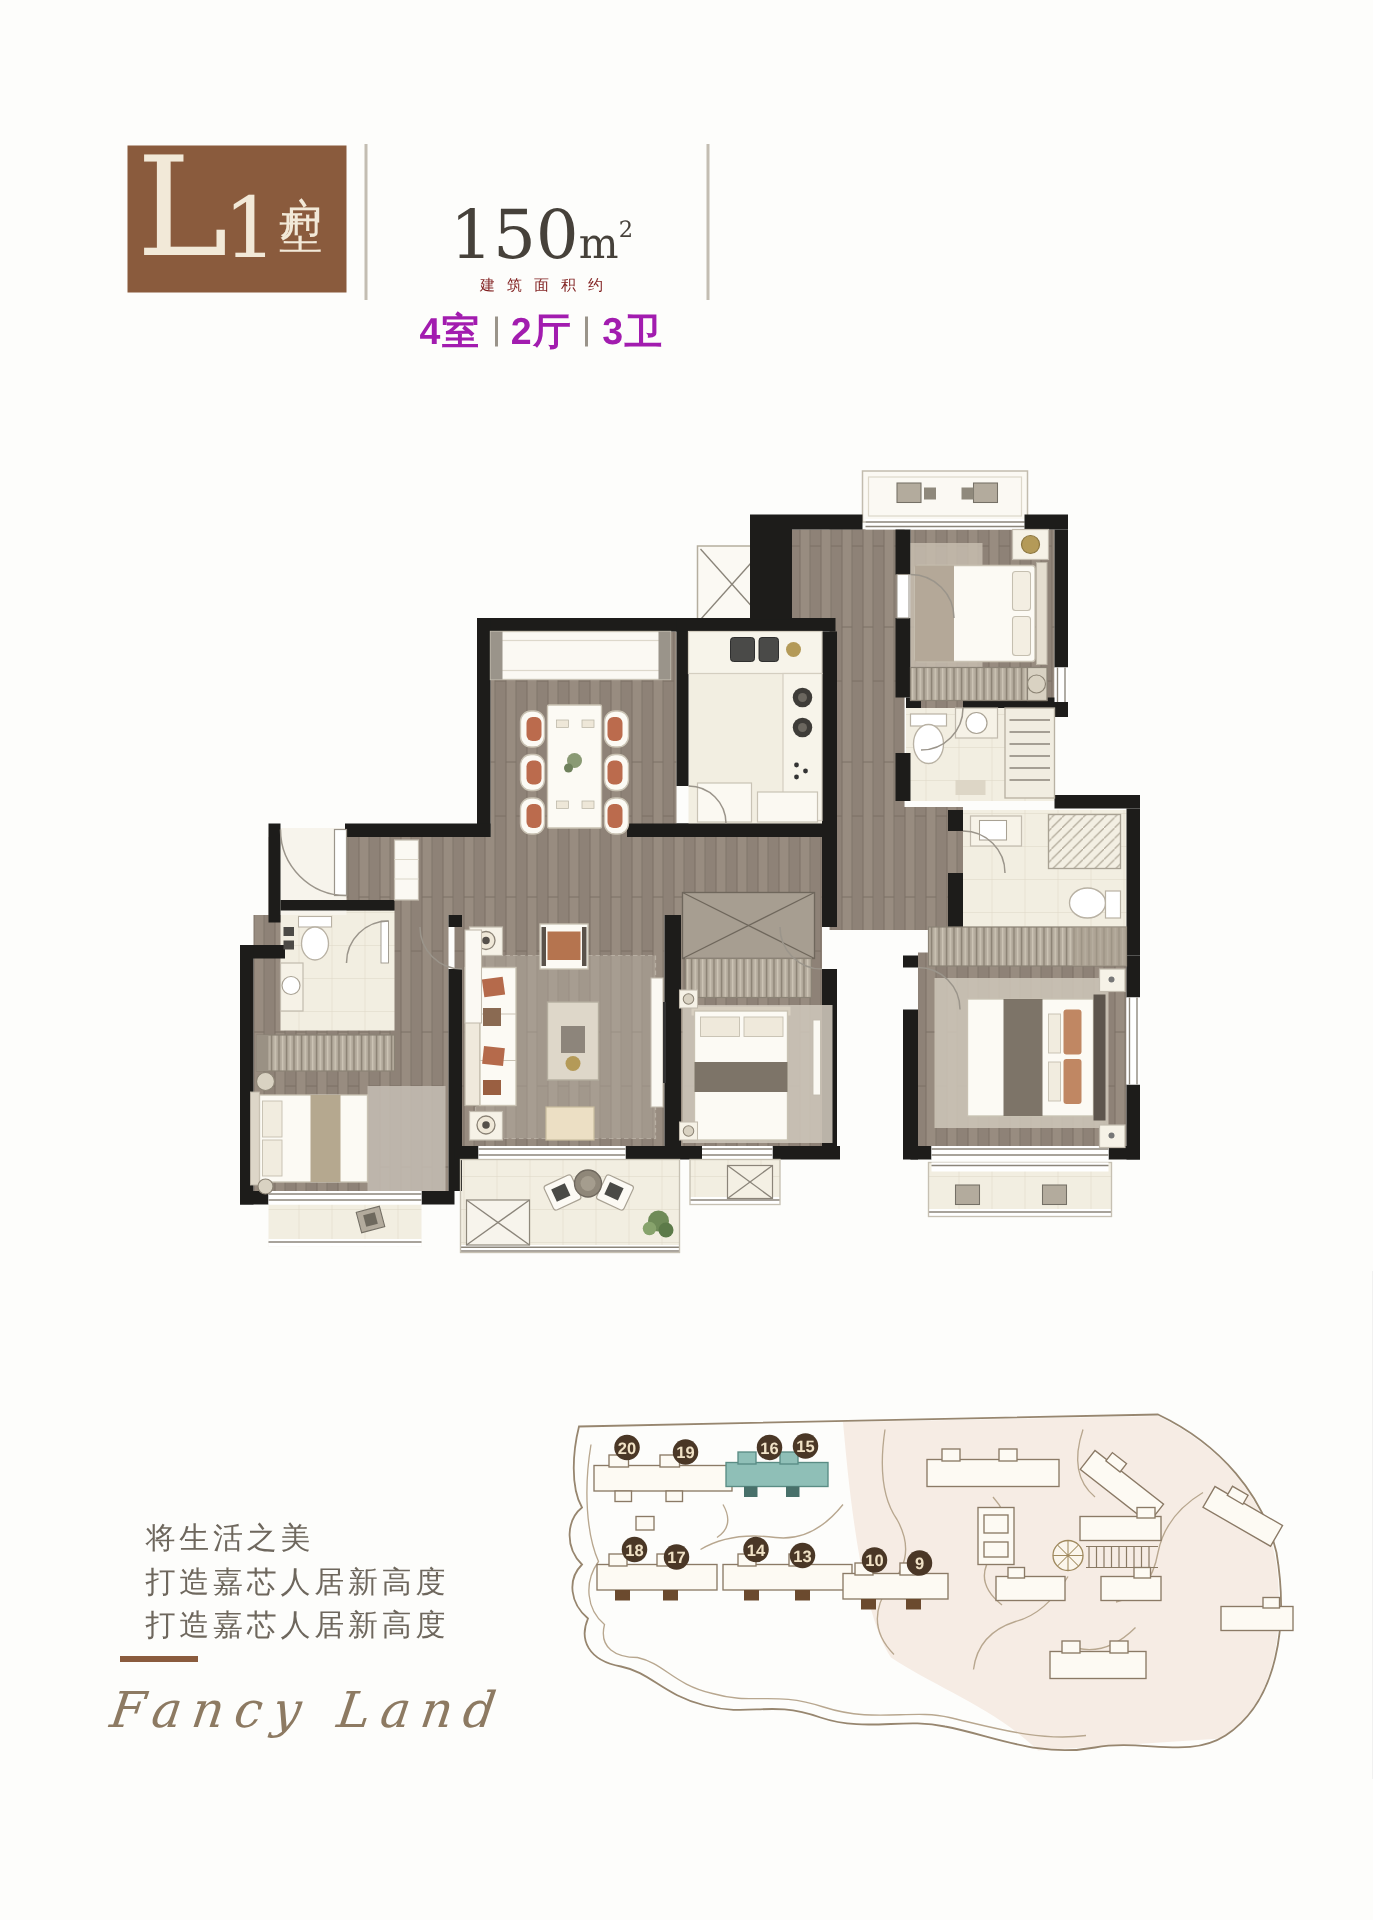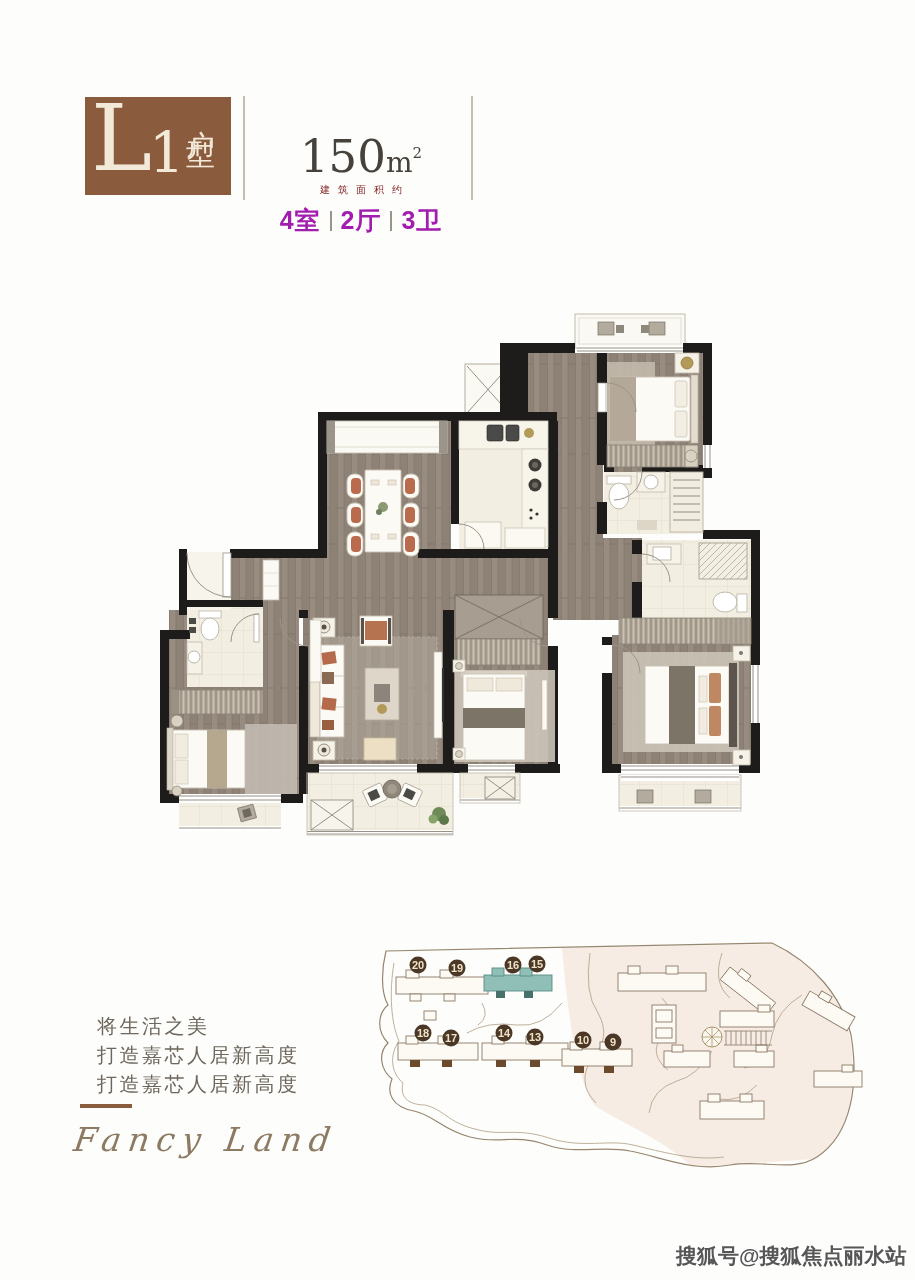--- a/index.html
+++ b/index.html
@@ -596,15 +596,14 @@
           <circle cx="221" cy="107" r="8.5" fill="#4a3726"></circle>
           <text class="mk-num" x="221" y="111" text-anchor="middle">10</text>
         </g>
       <g>
           <circle cx="251" cy="109" r="8.5" fill="#4a3726"></circle>
           <text class="mk-num" x="251" y="113" text-anchor="middle">9</text>
         </g>
     </g>
   </svg>
 
-  <div class="abs watermark">搜狐号@搜狐焦点丽水站</div>
 
 </div>
 
 </body></html>

